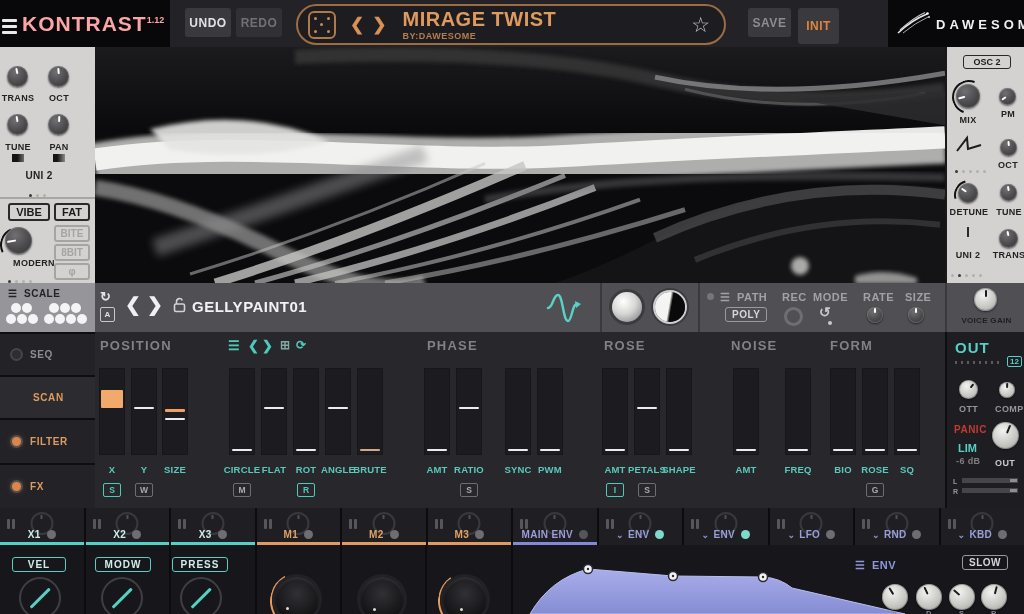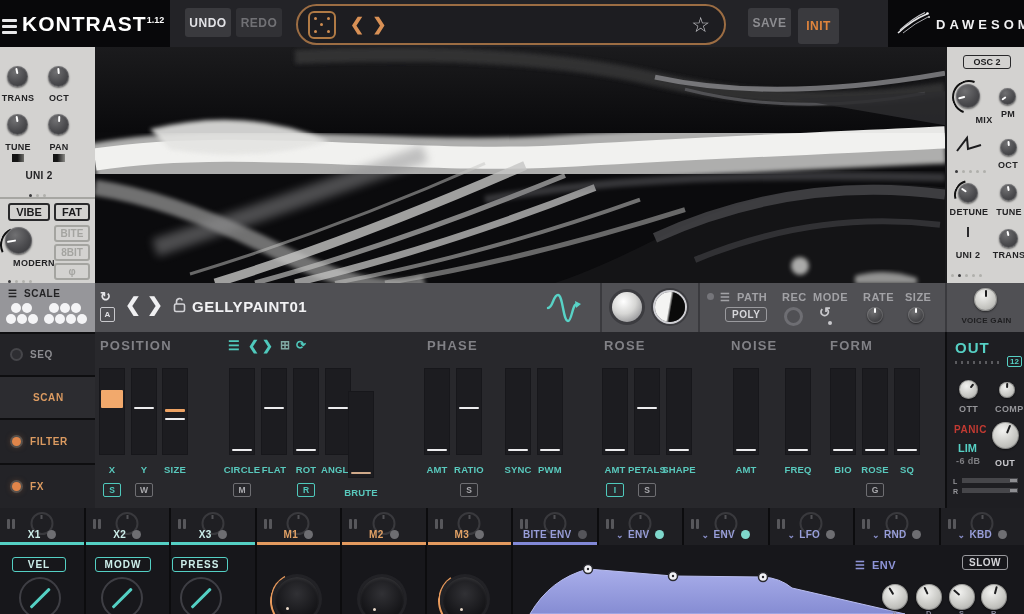--- a/index.html
+++ b/index.html
@@ -2,21 +2,21 @@
 <html><head>
 <meta charset="utf-8">
 <style>
   html,body{margin:0;padding:0;background:#000;}
   #app{position:relative;width:1024px;height:614px;overflow:hidden;background:#0c0c0e;
        font-family:"Liberation Sans",sans-serif;-webkit-font-smoothing:antialiased;}
   .abs{position:absolute;}
   
   .tb-black{background:#08080a;}
   .tb-grey{background:#232327;}
-  .logo{color:#ffffff;font-size:21px;font-weight:bold;letter-spacing:1px;}
+  .logo{color:#fca5a5;font-size:21px;font-weight:bold;letter-spacing:1px;}
   .logo sup{font-size:9px;font-weight:bold;letter-spacing:0;}
   .hamb i{display:block;width:15px;height:3px;background:#e8e8ea;margin:3px 0;border-radius:1px;}
   .btn{display:flex;align-items:center;justify-content:center;background:#3a3a3e;border-radius:3px;
        font-size:12px;font-weight:bold;color:#e2e2e6;letter-spacing:.5px;cursor:pointer;}
   .btn.dim{background:#313135;color:#717175;}
   .btn.init{color:#e0843c;}
   .btn.save{color:#8d8d91;}
   .pill{border:2px solid #9c6d43;border-radius:21px;background:#1d1d21;display:flex;align-items:center;}
   .dice{width:24px;height:24px;border:2px solid #b07a45;border-radius:6px;position:relative;}
   .dice b{position:absolute;width:3px;height:3px;border-radius:50%;background:#cf8c50;}
@@ -131,20 +131,24 @@
     <div class="abs pill" style="left:126px;top:4px;width:426px;height:37px;">
       <div class="dice" style="margin-left:10px;">
         <b style="left:4px;top:4px;"></b>
           <b style="right:4px;top:4px;"></b>
           <b style="left:10px;top:10px;"></b>
         <b style="left:4px;bottom:4px;"></b>
           <b style="right:4px;bottom:4px;"></b>
       </div>
       <span class="chev" style="margin-left:14px;">❮</span>
       <span class="chev" style="margin-left:8px;">❯</span>
+      <div style="margin-left:16px;">
+        <div class="ptitle">MIRAGE TWIST</div>
+        <div class="pauthor">BY:DAWESOME</div>
+      </div>
       <span class="star" style="margin-left:auto;margin-right:14px;">☆</span>
     </div>
     <div class="abs btn save" style="left:578px;top:8px;width:43px;height:29px;">
         <span>SAVE</span>
       </div>
     <div class="abs btn init" style="left:628px;top:8px;width:41px;height:36px;">
         <span>INIT</span>
       </div>
   </div>
   <div class="abs tb-black" style="left:888px;top:0;width:136px;height:47px;">
@@ -251,21 +255,21 @@
     <div class="k k-dark" style="left:9px;top:37px;width:24px;height:24px;">
         <div class="rot" style="--a:-105deg">
           <i class="tick"></i>
         </div>
       </div>
     <div class="k k-dark" style="left:52px;top:41px;width:17px;height:17px;">
         <div class="rot" style="--a:-125deg">
           <i class="tick"></i>
         </div>
       </div>
-    <span class="abs klbl" style="left:6px;top:68px;width:30px;margin-left:16px;">MIX</span>
+    <span class="abs klbl" style="left:6px;top:68px;width:30px;">MIX</span>
     <span class="abs klbl" style="left:48px;top:62px;width:26px;">PM</span>
     <svg class="abs" style="left:8px;top:88px;" width="28" height="20" viewBox="0 0 28 20">
       <path d="M2,16 L12,3 L13,14 L26,10" stroke="#1c1c1e" stroke-width="2" fill="none"></path>
     </svg>
     <div class="abs dots" style="left:6px;top:112px;"><b class="on"></b><b></b><b></b><b></b><b></b></div>
     <div class="k k-dark" style="left:53px;top:92px;width:17px;height:17px;">
         <div class="rot" style="--a:-5deg">
           <i class="tick"></i>
         </div>
       </div>
@@ -434,21 +438,21 @@
       </div>
     <span class="slbl">ROT</span>
     <span class="bdg on">R</span>
   </div>
   <div class="scol" style="left:325px;">
     <div class="trk">
         <div class="mk" style="top:45%;"></div>
       </div>
     <span class="slbl">ANGLE</span>
   </div>
-  <div class="scol" style="left:348px;margin-top:23px;">
+  <div class="scol" style="left:357px;">
     <div class="trk">
         <div class="mk tan" style="top:93%;"></div>
       </div>
     <span class="slbl">BRUTE</span>
   </div>
 
   <div class="scol" style="left:424px;">
     <div class="trk">
         <div class="mk" style="top:93%;"></div>
       </div>
@@ -615,21 +619,21 @@
         <div class="srow c-m">
           <span>M3</span>
           <span class="sdot"></span>
         </div>
         <div class="ul u-or"></div>
       </div>
     <div class="slot">
         <span class="pb"><i></i><i></i></span>
         <span class="sk"></span>
         <div class="srow c-l">
-          <span>BITE ENV</span>
+          <span>MAIN ENV</span>
           <span class="sdot dk"></span>
         </div>
         <div class="ul u-lav"></div>
       </div>
     <div class="slot">
         <span class="pb"><i></i><i></i></span>
         <span class="sk"></span>
         <div class="srow c-l">
           <span class="schev">⌄</span>
           <span>ENV</span>

